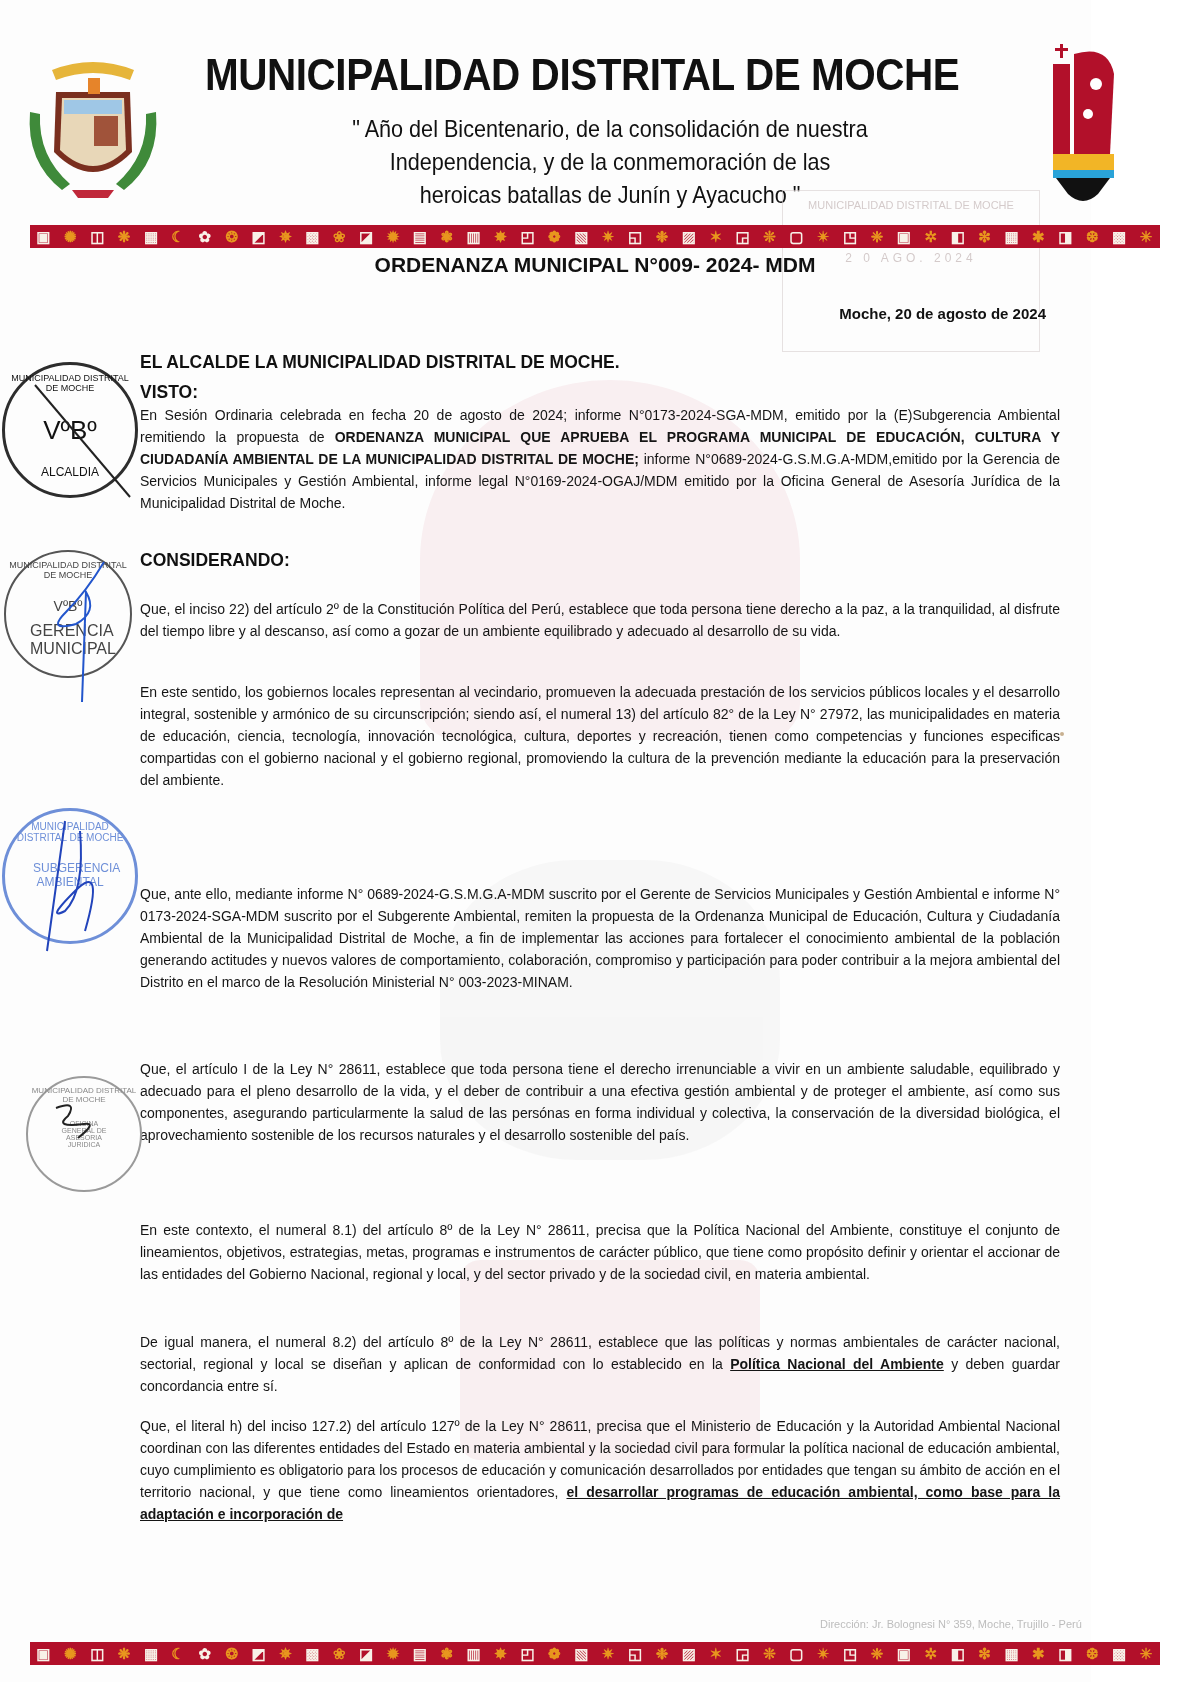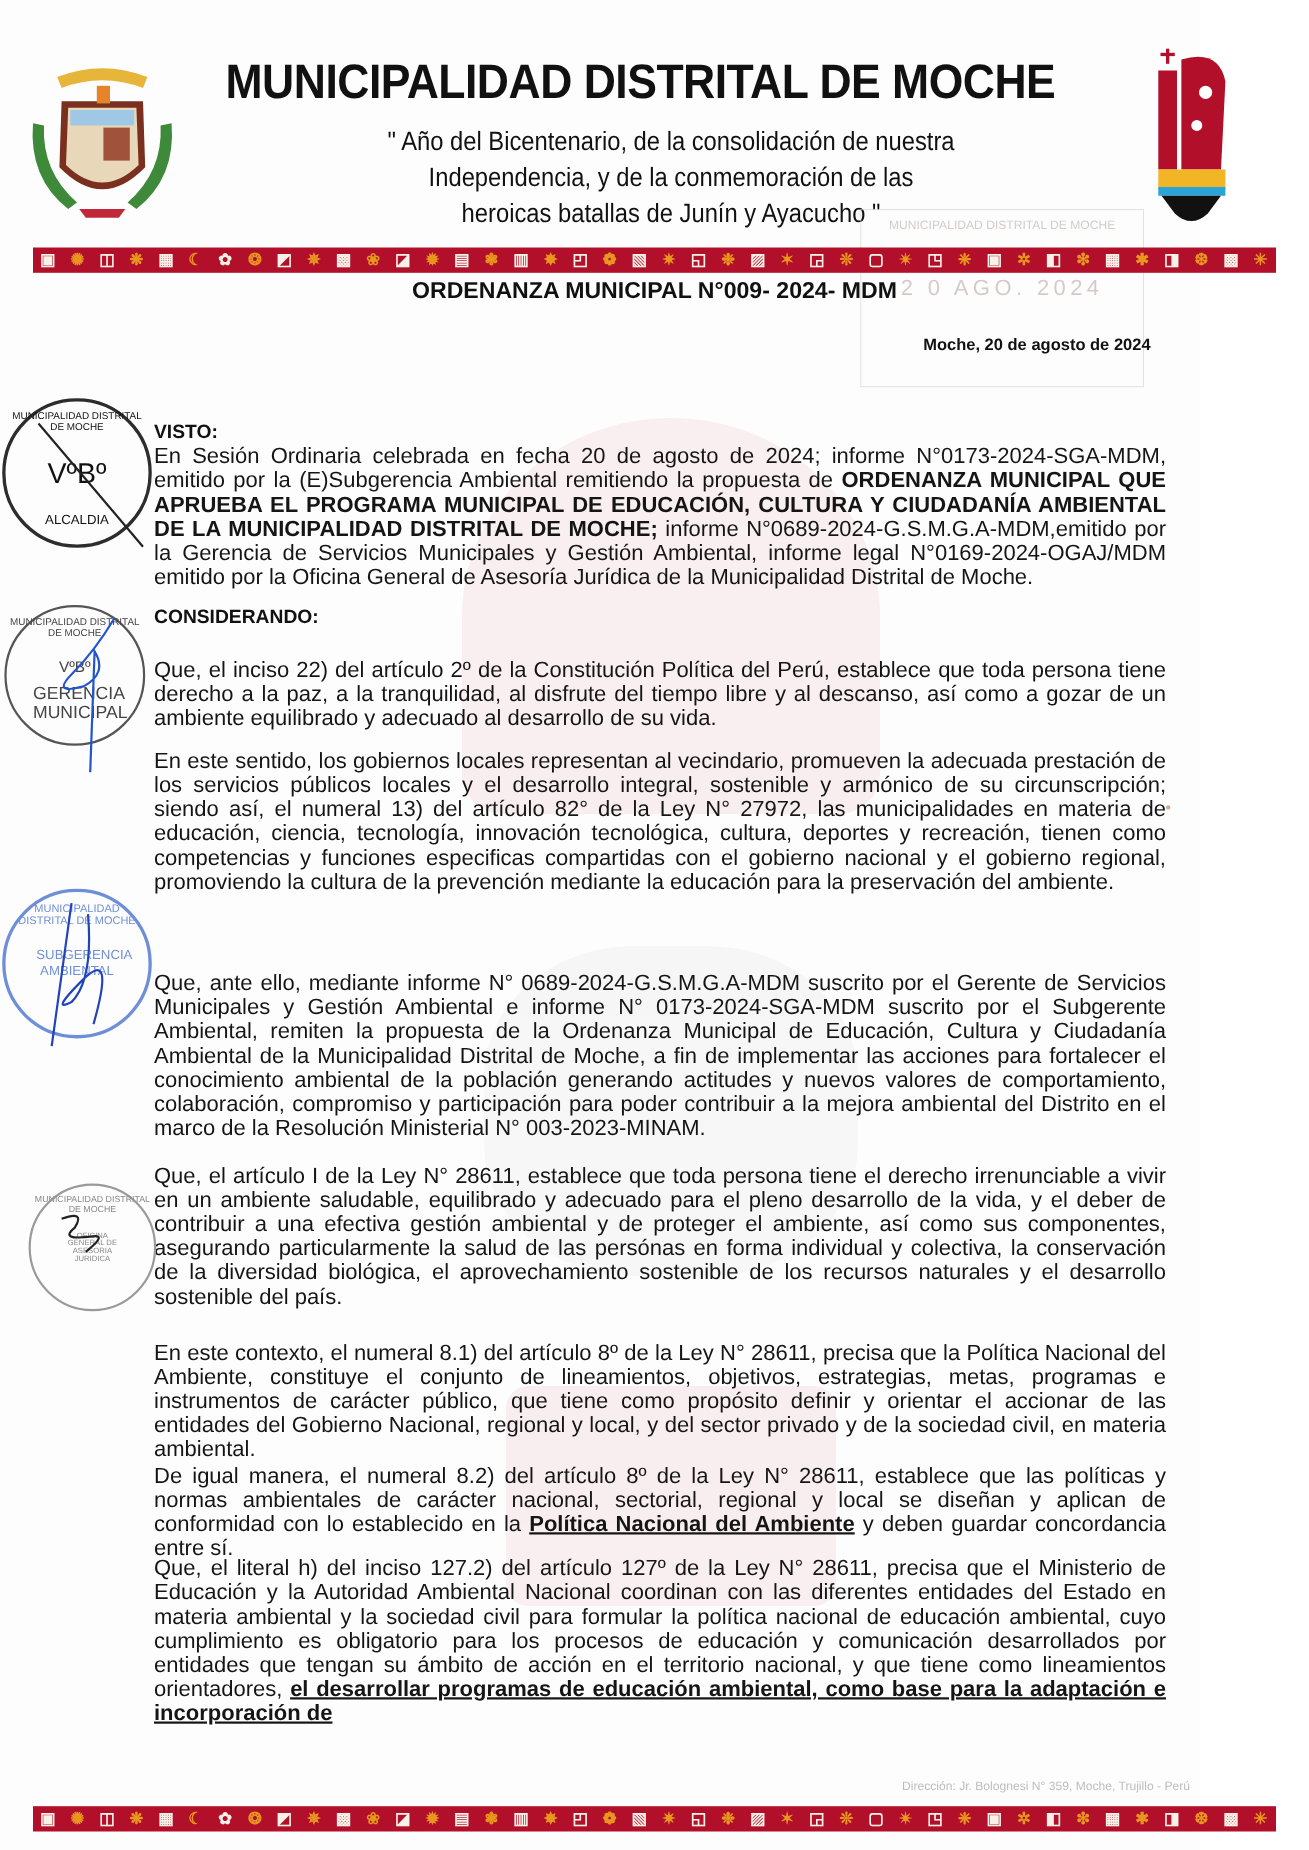--- a/index.html
+++ b/index.html
@@ -14,34 +14,34 @@
 
   
   .crest-left { position:absolute; left:22px; top:52px; width:142px; height:150px; }
   .logo-right { position:absolute; left:1048px; top:44px; width:70px; height:164px; }
   .title { position:absolute; left:205px; top:50px; width:800px; font-size:44px; font-weight:bold; letter-spacing:-0.5px; font-family:"Liberation Sans", sans-serif; color:#111; white-space:nowrap; transform:scaleX(0.92); transform-origin:left top; }
   .motto { position:absolute; left:270px; top:112px; width:680px; text-align:center; font-size:24px; line-height:33px; color:#111; transform:scaleX(0.9); transform-origin:center top; }
 
   
   .recv-stamp { position:absolute; left:782px; top:190px; width:256px; height:160px; border:1px solid #d8d0d0; opacity:0.6; color:#b9a9a9; font-size:11px; text-align:center; }
   .recv-stamp .l1 { margin-top:8px; }
-  .recv-stamp .l2 { margin-top:40px; font-size:20px; letter-spacing:4px; }
+  .recv-stamp .l2 { margin-top:40px; font-size:12px; letter-spacing:4px; }
 
   
   .band { position:absolute; left:30px; height:23px; background:#b2102a; display:flex; align-items:center; justify-content:space-around; overflow:hidden; }
   .band.top { top:225px; width:1130px; }
   .band.bottom { top:1642px; width:1130px; }
   .glyph { display:inline-block; width:18px; height:17px; font-size:15px; line-height:17px; text-align:center; font-weight:bold; }
   .glyph.w { color:#f8f1e8; }
   .glyph.o { color:#e8961e; }
 
   .ord-title { position:absolute; left:0; width:1190px; top:253px; text-align:center; font-size:21px; font-weight:bold; }
   .date { position:absolute; left:700px; width:346px; top:305px; text-align:right; font-size:15px; font-weight:bold; }
 
-  .body { position:absolute; left:140px; width:920px; font-size:20px; line-height:22px; text-align:justify; color:#151515; }
+  .body { position:absolute; left:140px; width:920px; font-size:14px; line-height:22px; text-align:justify; color:#151515; }
   .body p { margin:0; }
   .heading { position:absolute; left:140px; font-size:17.5px; font-weight:bold; }
   .b { font-weight:bold; }
   .u { text-decoration:underline; }
 
   
   .stamp { position:absolute; border-radius:50%; }
   .stamp-alcaldia { left:2px; top:362px; width:130px; height:130px; border:3px solid #2d2d2d; }
   .stamp-gerencia { left:4px; top:550px; width:124px; height:124px; border:2px solid #555; }
   .stamp-subger { left:2px; top:808px; width:130px; height:130px; border:3px solid #6e8fd8; }
@@ -140,20 +140,21 @@
       <span class="glyph o">✱</span>
       <span class="glyph w">◨</span>
       <span class="glyph o">❆</span>
       <span class="glyph w">▩</span>
       <span class="glyph o">✳</span>
     </div>
 
   <div class="ord-title">ORDENANZA MUNICIPAL N°009- 2024- MDM</div>
   <div class="date">Moche, 20 de agosto de 2024</div>
 
+  <div class="heading" style="top:352px;">EL ALCALDE LA MUNICIPALIDAD DISTRITAL DE MOCHE.</div>
   <div class="heading" style="top:382px;">VISTO:</div>
 
   <div class="body" style="top:404px;">
     <p><span>En Sesión Ordinaria celebrada en fecha 20 de agosto de 2024; informe N°0173-2024-SGA-MDM, emitido por la (E)Subgerencia Ambiental remitiendo la propuesta de </span><span class="b">ORDENANZA MUNICIPAL QUE APRUEBA EL PROGRAMA MUNICIPAL DE EDUCACIÓN, CULTURA Y CIUDADANÍA AMBIENTAL DE LA MUNICIPALIDAD DISTRITAL DE MOCHE;</span><span> informe N°0689-2024-G.S.M.G.A-MDM,emitido por la Gerencia de Servicios Municipales y Gestión Ambiental, informe legal N°0169-2024-OGAJ/MDM emitido por la Oficina General de Asesoría Jurídica de la Municipalidad Distrital de Moche.</span></p>
   </div>
 
   <div class="heading" style="top:550px;">CONSIDERANDO:</div>
 
   <div class="body" style="top:598px;">Que, el inciso 22) del artículo 2º de la Constitución Política del Perú, establece que toda persona tiene derecho a la paz, a la tranquilidad, al disfrute del tiempo libre y al descanso, así como a gozar de un ambiente equilibrado y adecuado al desarrollo de su vida.</div>
   <div class="body" style="top:681px;">En este sentido, los gobiernos locales representan al vecindario, promueven la adecuada prestación de los servicios públicos locales y el desarrollo integral, sostenible y armónico de su circunscripción; siendo así, el numeral 13) del artículo 82° de la Ley N° 27972, las municipalidades en materia de educación, ciencia, tecnología, innovación tecnológica, cultura, deportes y recreación, tienen como competencias y funciones especificas compartidas con el gobierno nacional y el gobierno regional, promoviendo la cultura de la prevención mediante la educación para la preservación del ambiente.</div>

